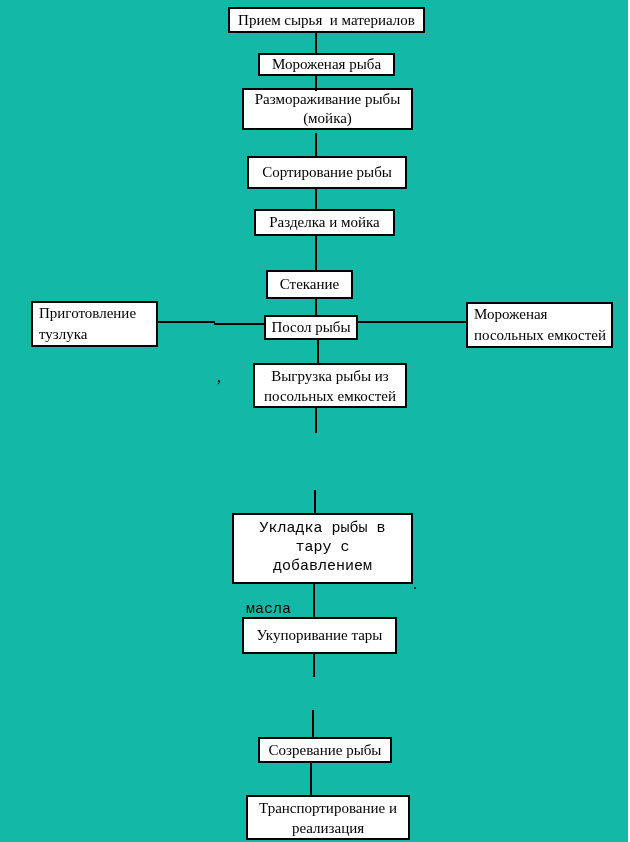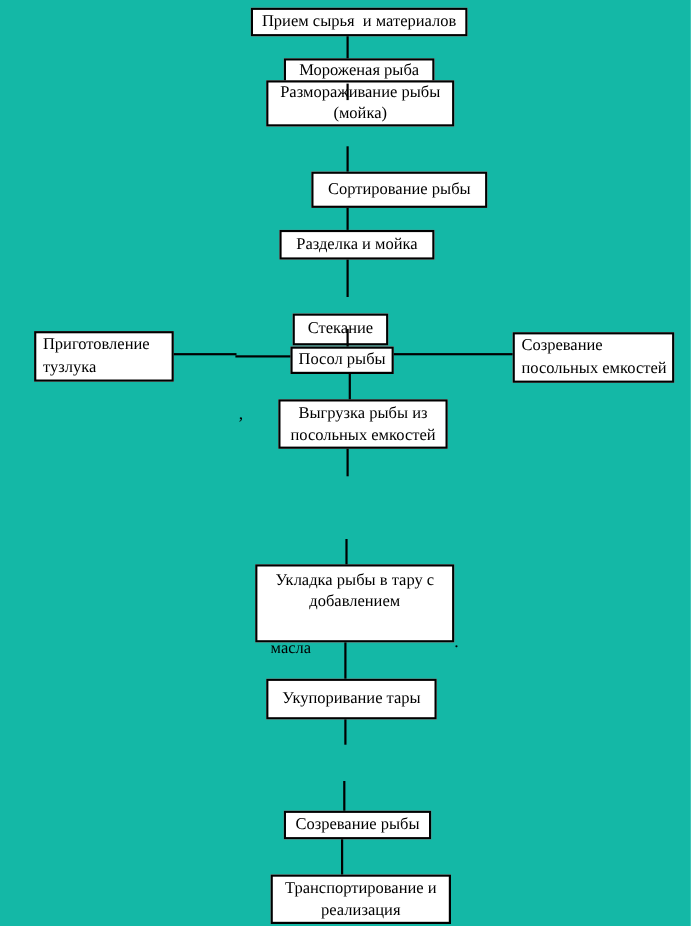--- a/index.html
+++ b/index.html
@@ -55,58 +55,58 @@
 <div class="canvas">
 
   <div class="node" style="left:228px; top:7px; width:197px; height:26px;">
     <span class="pre">Прием сырья  и материалов</span>
   </div>
 
   <div class="node" style="left:258px; top:53px; width:137px; height:23px;">
     <span>Мороженая рыба</span>
   </div>
 
-  <div class="node" style="left:242px; top:73px; width:171px; height:42px;">
+  <div class="node" style="left:242px; top:88px; width:171px; height:42px;">
     <span>Размораживание рыбы</span>
     <span>(мойка)</span>
   </div>
 
-  <div class="node" style="left:247px; top:156px; width:160px; height:33px;margin-left:36px;">
+  <div class="node" style="left:247px; top:156px; width:160px; height:33px;">
     <span>Сортирование рыбы</span>
   </div>
 
   <div class="node" style="left:254px; top:209px; width:141px; height:27px;">
     <span>Разделка и мойка</span>
   </div>
 
-  <div class="node" style="left:266px; top:270px; width:87px; height:29px;margin-top:15px;">
+  <div class="node" style="left:266px; top:270px; width:87px; height:29px;">
     <span>Стекание</span>
   </div>
 
   <div class="node" style="left:264px; top:315px; width:94px; height:25px;">
     <span>Посол рыбы</span>
   </div>
 
   <div class="node left-align" style="left:31px; top:301px; width:127px; height:46px;">
     <span>Приготовление</span>
     <span>тузлука</span>
   </div>
 
   <div class="node left-align" style="left:466px; top:302px; width:147px; height:46px;">
-    <span>Созревание</span>
+    <span>Мороженая</span>
     <span>посольных емкостей</span>
   </div>
 
   <div class="node" style="left:253px; top:363px; width:154px; height:45px; line-height:20px;">
     <span>Выгрузка рыбы из</span>
     <span>посольных емкостей</span>
   </div>
 
 
-  <div class="node" style="left:232px; top:513px; width:181px; height:71px; justify-content:flex-start; padding-top:4px;">
+  <div class="node" style="left:232px; top:513px; width:181px; height:71px; justify-content:flex-start; padding-top:4px;font-family:Liberation Mono, monospace;">
     <span>Укладка рыбы в тару с</span>
     <span>добавлением</span>
     <span style="align-self:flex-start; margin-top:24px; padding-left:9px;">масла</span>
   </div>
 
   <div class="node" style="left:242px; top:617px; width:155px; height:37px;">
     <span>Укупоривание тары</span>
   </div>
 
 

